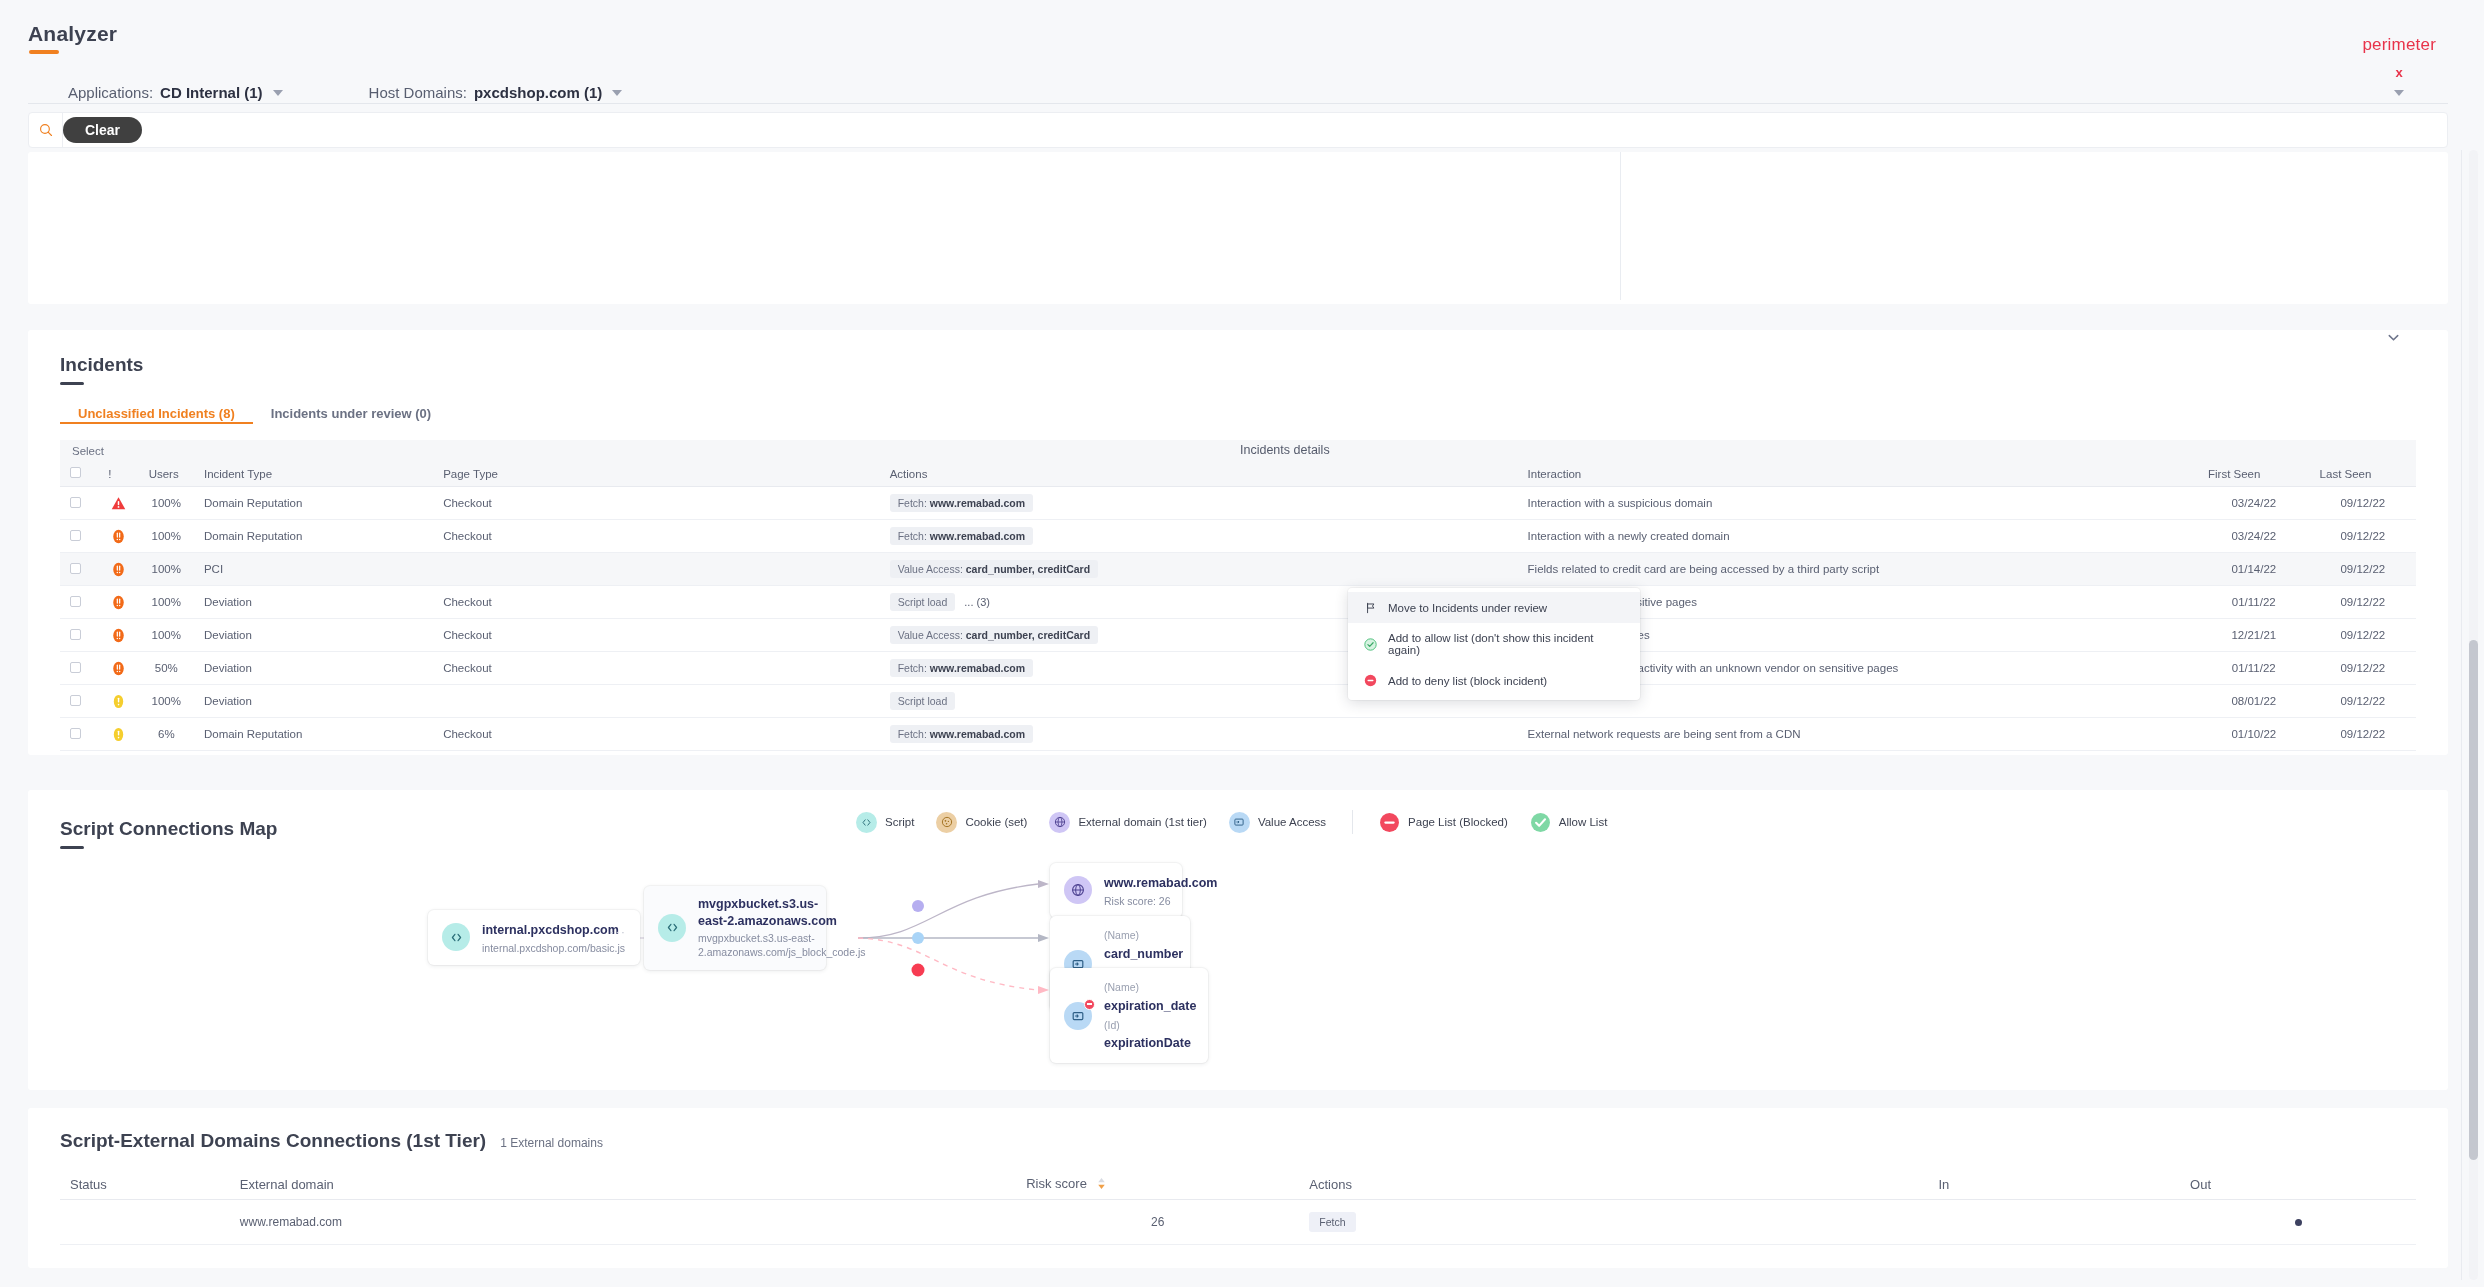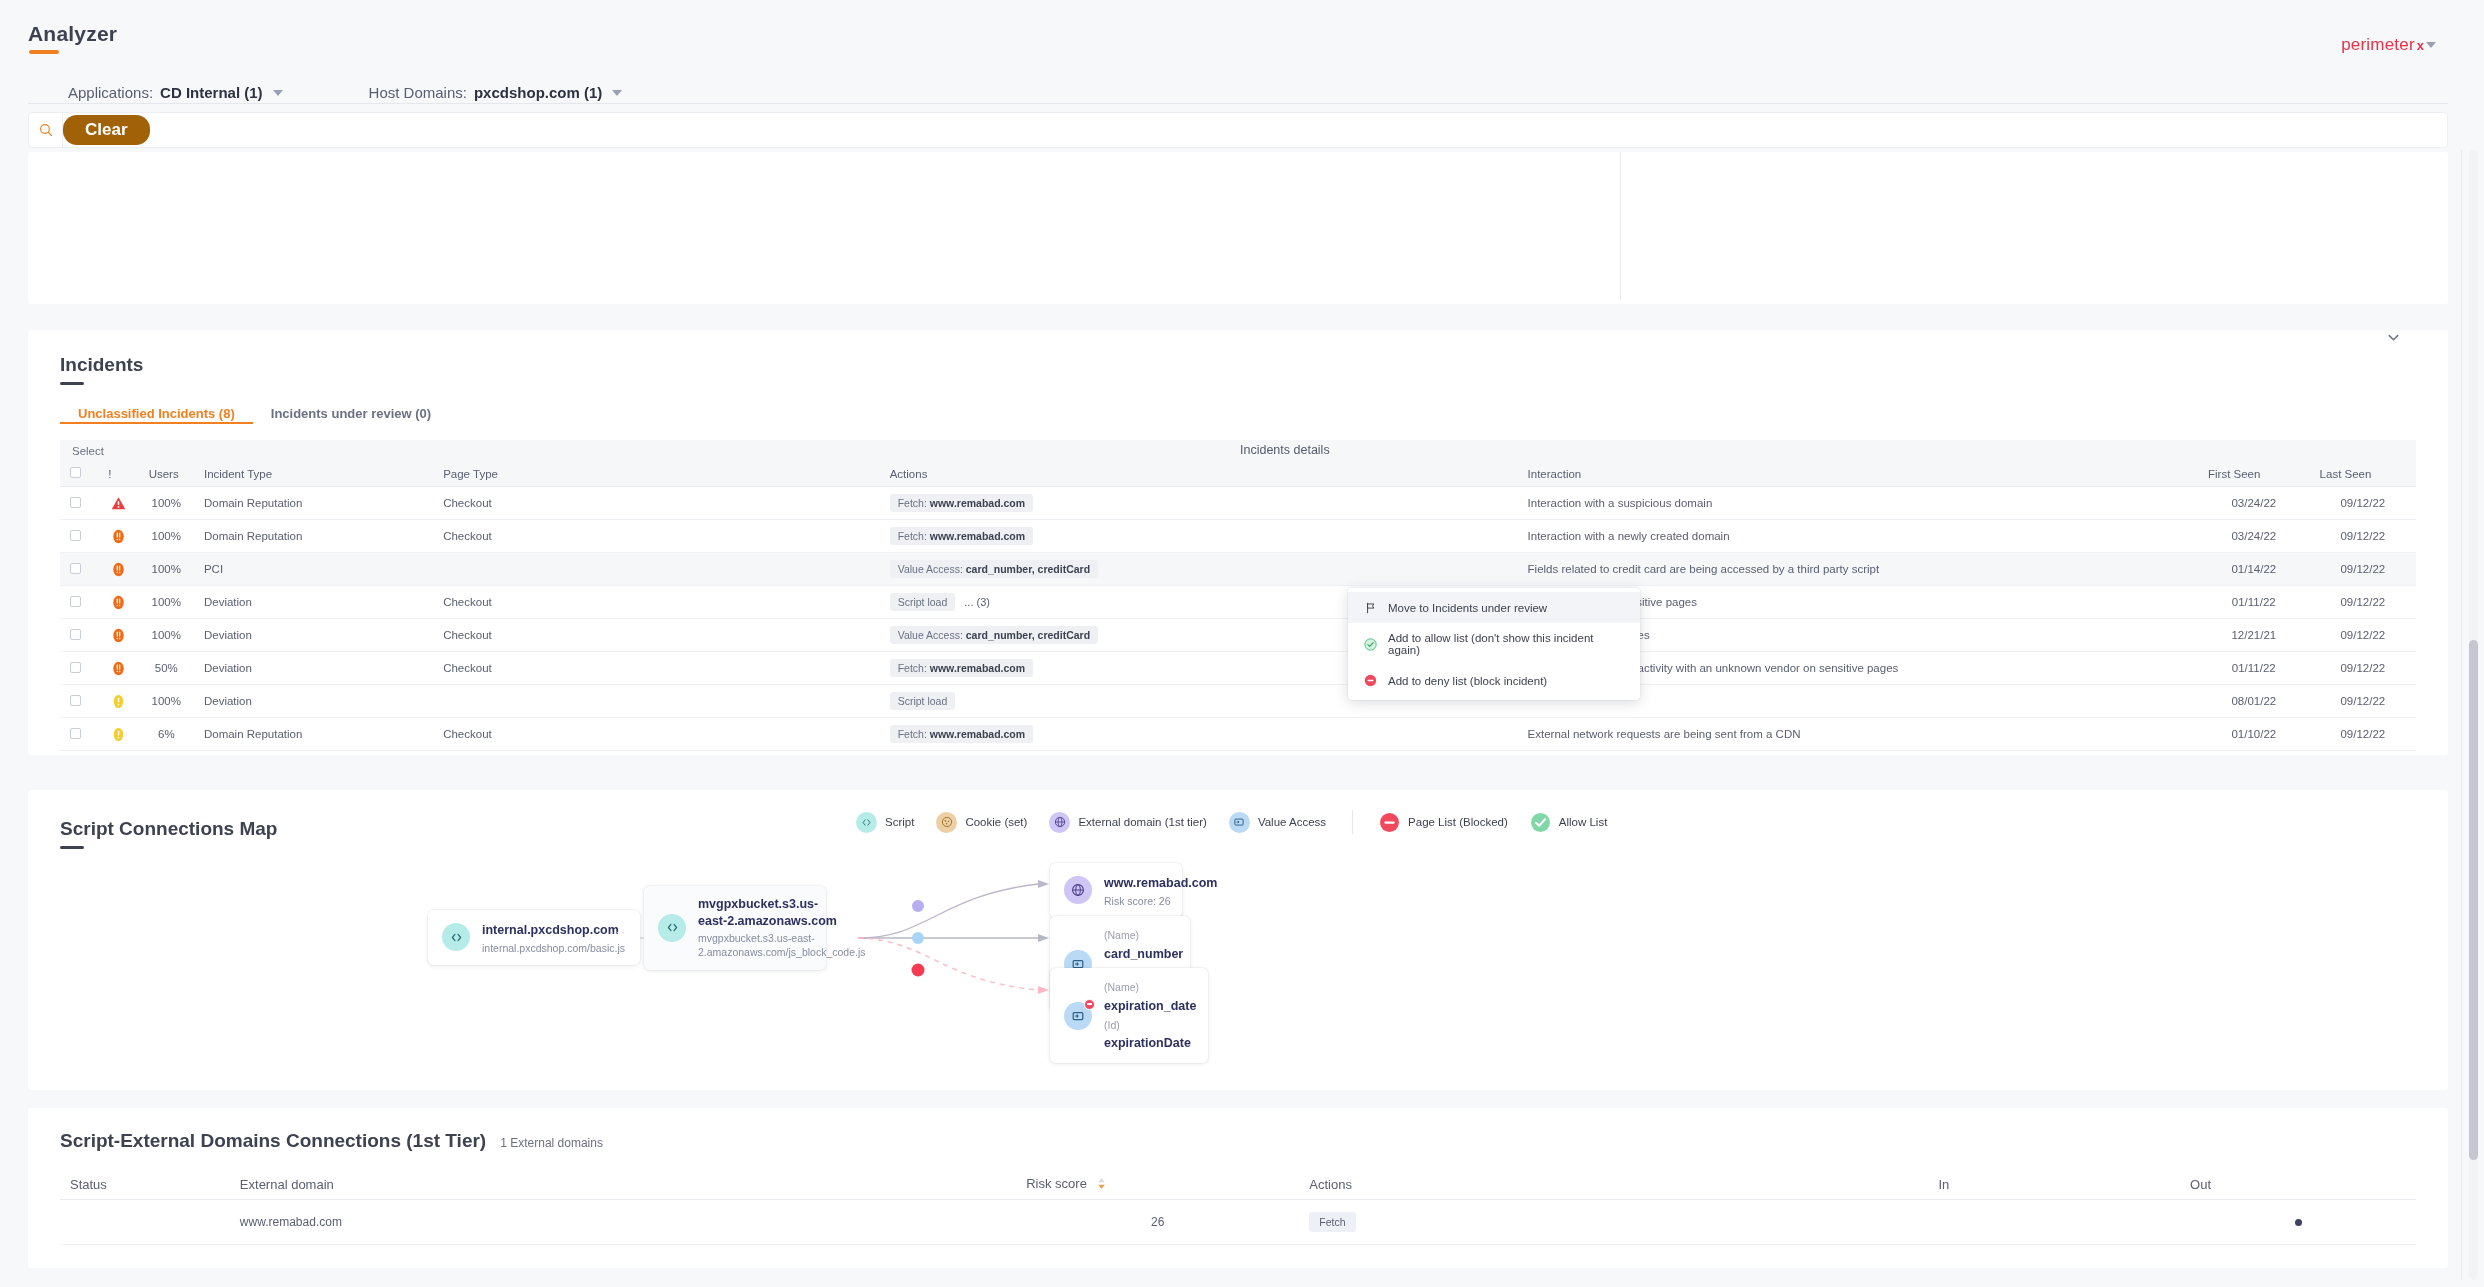--- a/index.html
+++ b/index.html
@@ -25,21 +25,21 @@
   .filters { position:absolute; left:68px; top:84px; display:flex; align-items:center; gap:86px; }
   .filter { display:flex; align-items:center; gap:7px; font-size:15px; }
   .filter-label { color:#585e70; }
   .filter-value { color:#2d3142; font-weight:700; }
   .caret-down {
     width:0; height:0; border-left:5px solid transparent; border-right:5px solid transparent;
     border-top:6px solid #9aa0b0; margin-left:3px;
   }
   .brand {
     position:absolute; right:48px; top:35px;
-    display:flex; align-items:center; gap:2px;
+    display:flex; align-items:center; gap:10px;flex-direction:column;
   }
   .brand-text { color:#e8334a; font-size:17px; letter-spacing:.2px; }
   .brand-x { color:#e8334a; font-size:13px; font-weight:700; }
   .brand-caret {
     width:0; height:0; border-left:5px solid transparent; border-right:5px solid transparent;
     border-top:6px solid #9aa0b0;
   }
   .topbar-rule { position:absolute; left:28px; top:103px; width:2420px; height:1px; background:#e4e7ec; }
 
   
@@ -49,22 +49,22 @@
     display:flex; align-items:center;
   }
   .search-icon-box { width:34px; display:flex; align-items:center; justify-content:center; border-right:1px solid #eceef2; height:100%; }
   .search-input {
     flex:1; border:none; outline:none; height:100%;
     padding:0 14px; font-size:12.5px; color:#3d4251;
     font-family:"Liberation Sans", sans-serif; background:transparent;
   }
   .search-input::placeholder { color:#b3b8c4; }
   .clear-btn {
-    margin-right:14px; background:#a16207; color:#ffffff; border:none;
-    border-radius:14px; padding:5px 22px; font-size:17px; font-weight:700;
+    margin-right:14px; background:#404040; color:#ffffff; border:none;
+    border-radius:14px; padding:5px 22px; font-size:14px; font-weight:700;
     font-family:"Liberation Sans", sans-serif; cursor:default;
   }
 
   
   .chart-panel {
     position:absolute; left:28px; top:152px; width:2420px; height:152px;
     background:#ffffff; border-radius:3px;
   }
   .chart-divider { position:absolute; left:1592px; top:0; width:1px; height:148px; background:#e9ecf1; }
 

